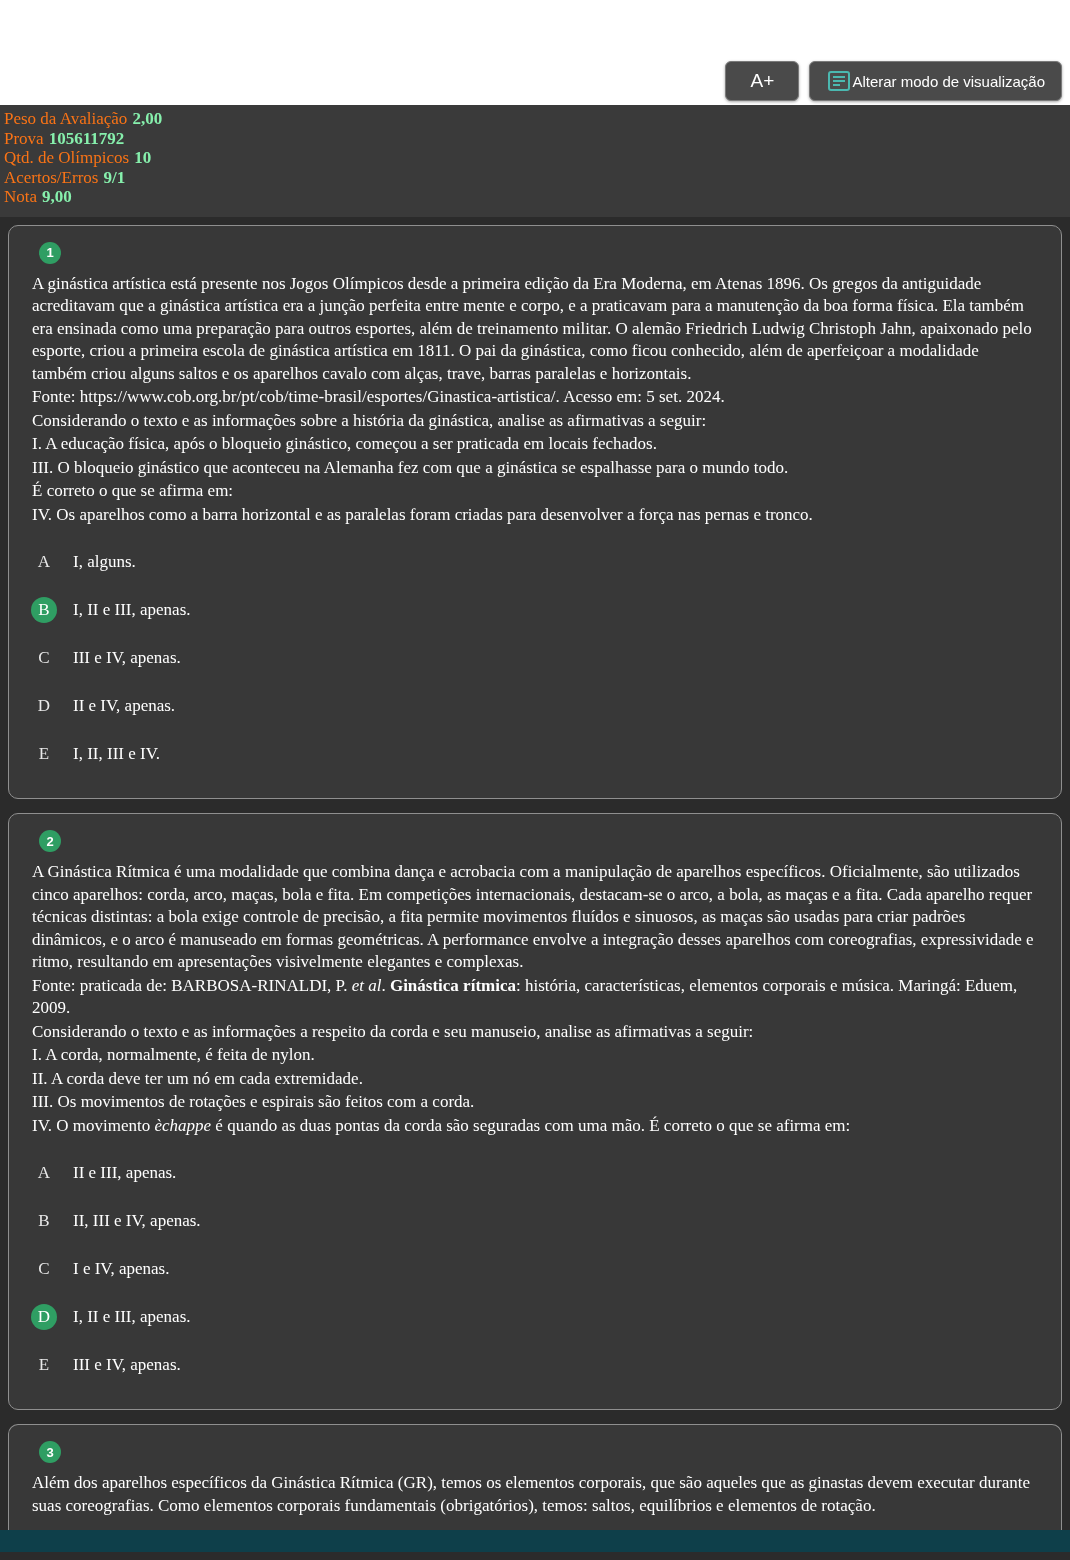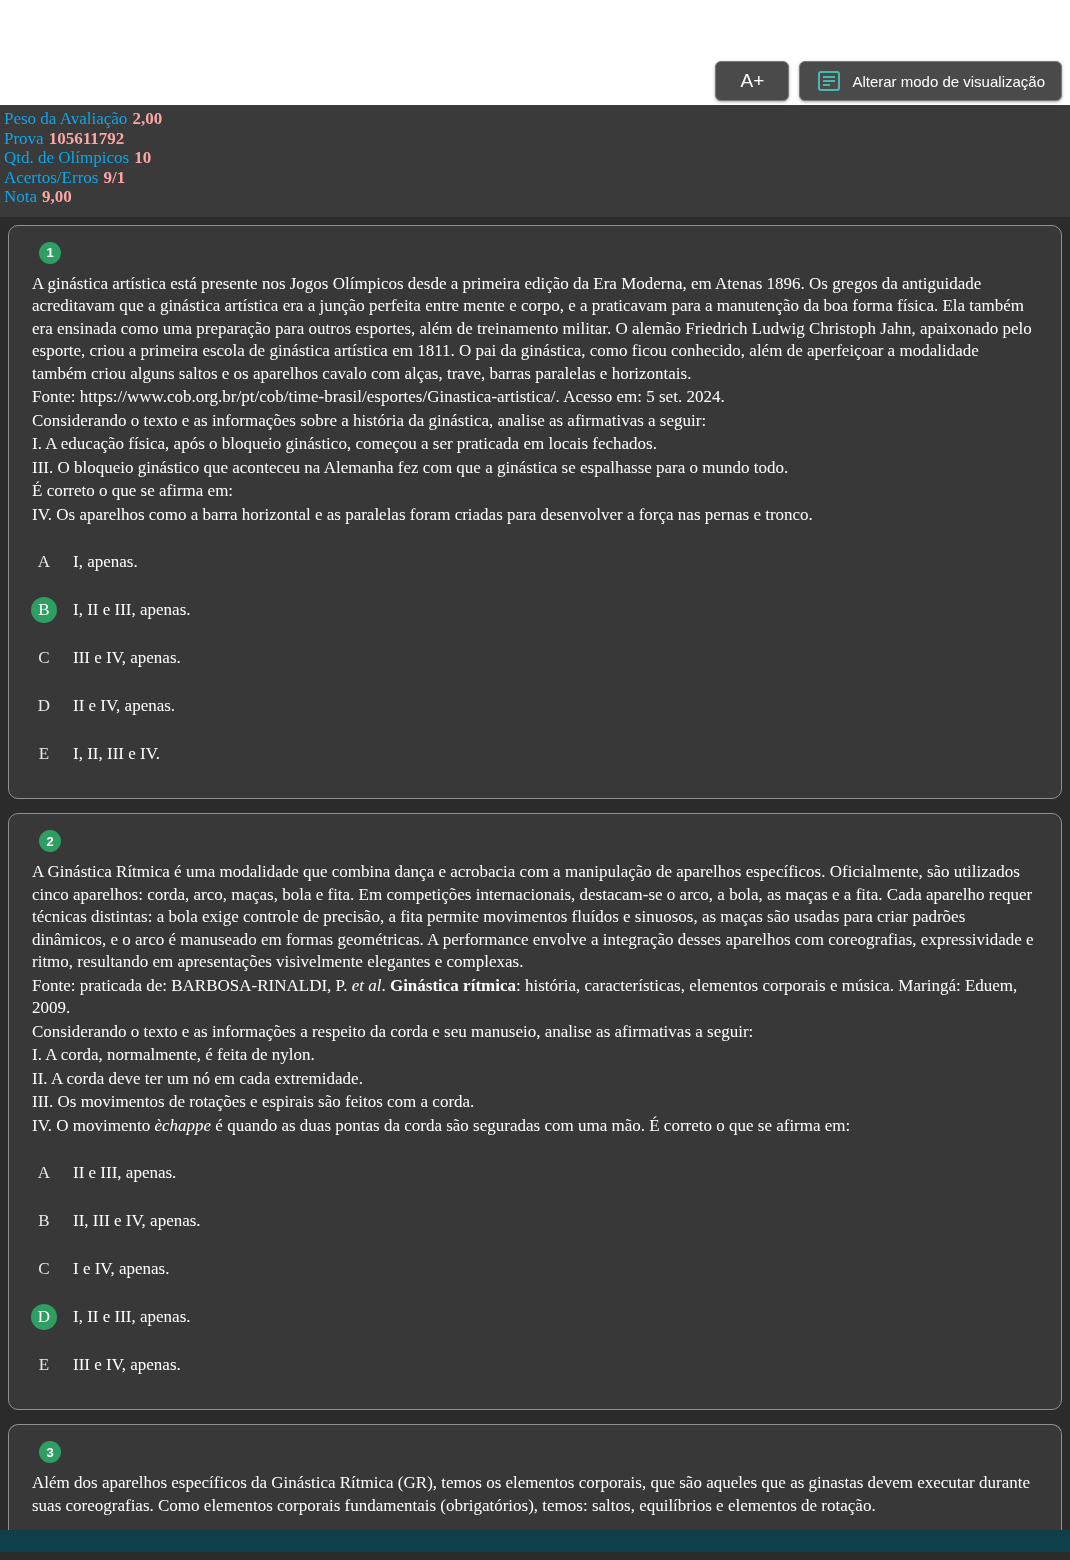--- a/index.html
+++ b/index.html
@@ -28,34 +28,33 @@
     border-radius: 6px;
     height: 40px;
     font-family: "Liberation Sans", sans-serif;
     cursor: pointer;
     box-shadow: 0 1px 3px rgba(0,0,0,.35);
   }
   .btn-aplus { width: 74px; font-size: 19px; }
   .btn-mode {
     display: flex;
     align-items: center;
-    gap: 10px;
     padding: 0 16px;
     font-size: 15px;
   }
   .mode-icon { display: inline-flex; width: 26px; height: 26px; }
 
   
   .exam-info {
     background: var(--header_bg, #3a3a3a);
     padding: 4px 4px 10px 4px;
   }
   .exam-row { font-size: 17px; line-height: 19.5px; }
-  .exam-label { color: #0ea5e9; }
-  .exam-value { color: #fca5a5; font-weight: bold; margin-left: 5px; }
+  .exam-label { color: #f97316; }
+  .exam-value { color: #86efac; font-weight: bold; margin-left: 5px; }
 
   
   .questions { padding: 8px 8px 0 8px; }
   .card {
     background: var(--card_bg, #383838);
     border: 1px solid #8f8f8f;
     border-radius: 10px;
     padding: 14px 24px 30px 22px;
     margin-bottom: 14px;
   }
@@ -145,21 +144,21 @@
     <p>A ginástica artística está presente nos Jogos Olímpicos desde a primeira edição da Era Moderna, em Atenas 1896. Os gregos da antiguidade acreditavam que a ginástica artística era a junção perfeita entre mente e corpo, e a praticavam para a manutenção da boa forma física. Ela também era ensinada como uma preparação para outros esportes, além de treinamento militar. O alemão Friedrich Ludwig Christoph Jahn, apaixonado pelo esporte, criou a primeira escola de ginástica artística em 1811. O pai da ginástica, como ficou conhecido, além de aperfeiçoar a modalidade também criou alguns saltos e os aparelhos cavalo com alças, trave, barras paralelas e horizontais.</p>
     <p>Fonte: https://www.cob.org.br/pt/cob/time-brasil/esportes/Ginastica-artistica/. Acesso em: 5 set. 2024.</p>
     <p>Considerando o texto e as informações sobre a história da ginástica, analise as afirmativas a seguir:</p>
     <p>I. A educação física, após o bloqueio ginástico, começou a ser praticada em locais fechados.</p>
     <p>III. O bloqueio ginástico que aconteceu na Alemanha fez com que a ginástica se espalhasse para o mundo todo.</p>
     <p>É correto o que se afirma em:</p>
     <p>IV. Os aparelhos como a barra horizontal e as paralelas foram criadas para desenvolver a força nas pernas e tronco.</p>
     <ul class="options">
       <li class="option">
         <span class="opt-letter">A</span>
-        <span class="opt-text">I, apenas.</span>
+        <span class="opt-text">I, alguns.</span>
       </li>
       <li class="option selected">
         <span class="opt-letter">B</span>
         <span class="opt-text">I, II e III, apenas.</span>
       </li>
       <li class="option">
         <span class="opt-letter">C</span>
         <span class="opt-text">III e IV, apenas.</span>
       </li>
       <li class="option">

